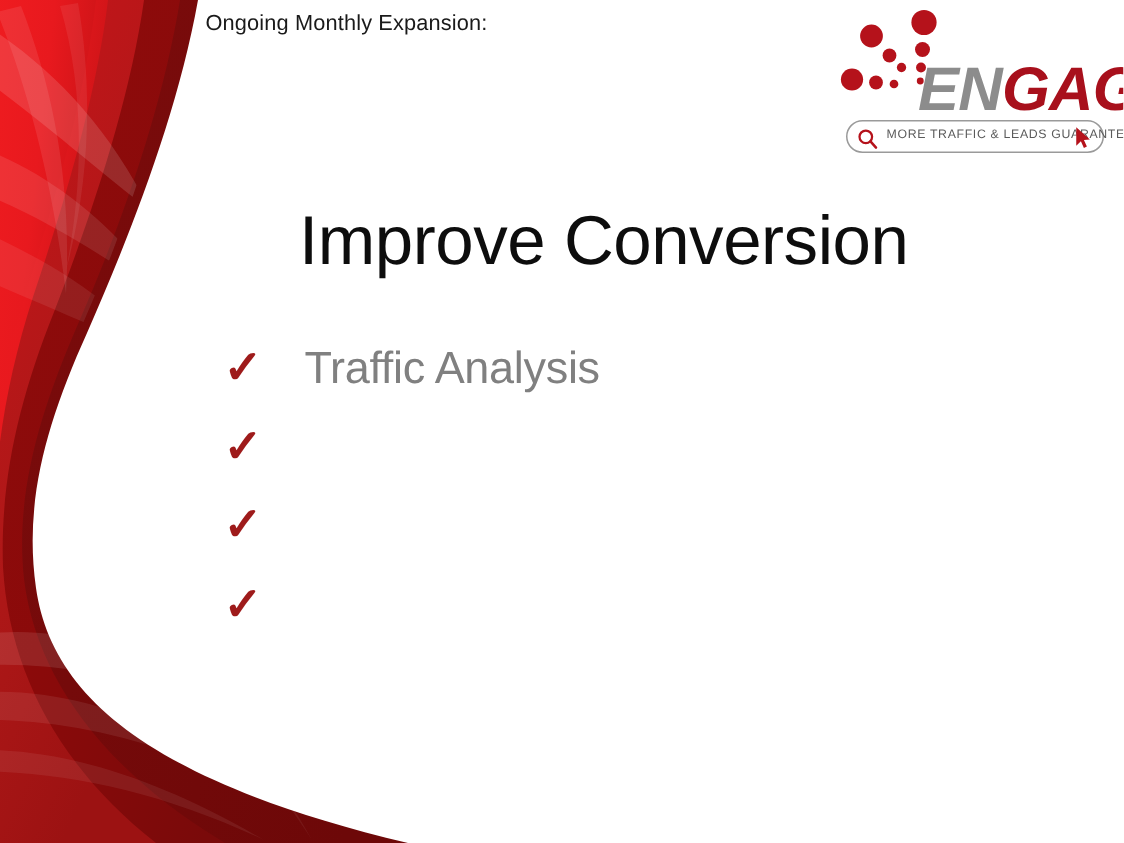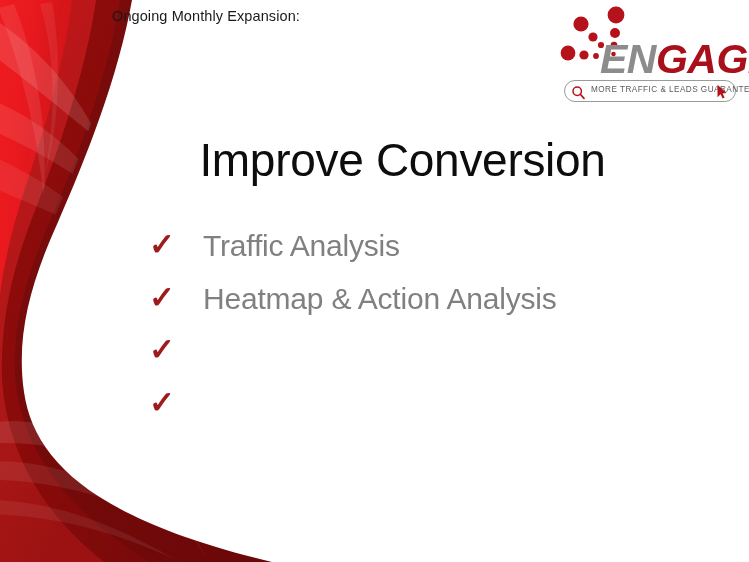--- a/index.html
+++ b/index.html
@@ -24,21 +24,21 @@
     left: 0;
     top: 0;
     width: 300px;
     height: 562px;
     pointer-events: none;
   }
 
   
   #header-title {
     position: absolute;
-    left: 112px;
+    left: 137px;
     top: 8px;
     font-size: 14.5px;
     color: #1a1a1a;
     letter-spacing: 0.1px;
     white-space: nowrap;
   }
 
   
   #logo {
     position: absolute;
@@ -58,21 +58,21 @@
     position: absolute;
     left: 40px;
     top: 33px;
     font-size: 41px;
     font-weight: bold;
     font-style: italic;
     letter-spacing: -0.5px;
     white-space: nowrap;
     line-height: 1;
   }
-  #logo-word .en { color: #8c8c8c; }
+  #logo-word .en { color: #8c8c8c; margin-left: 12px; }
   #logo-word .gage { color: #a8101c; }
 
   #logo-badge {
     position: absolute;
     left: 4px;
     top: 74px;
     width: 172px;
     height: 22px;
     border: 1.3px solid #9a9a9a;
     border-radius: 11px;
@@ -259,21 +259,20 @@
 
   <div id="bullets">
 
     <div class="bullet-row">
       <span class="bullet-check">✓</span>
       <span class="bullet-text">Traffic Analysis</span>
     </div>
 
     <div class="bullet-row">
       <span class="bullet-check">✓</span>
-      <span class="bullet-text">Heatmap &amp; Action Analysis</span>
     </div>
 
     <div class="bullet-row">
       <span class="bullet-check">✓</span>
     </div>
 
     <div class="bullet-row">
       <span class="bullet-check">✓</span>
     </div>
 

